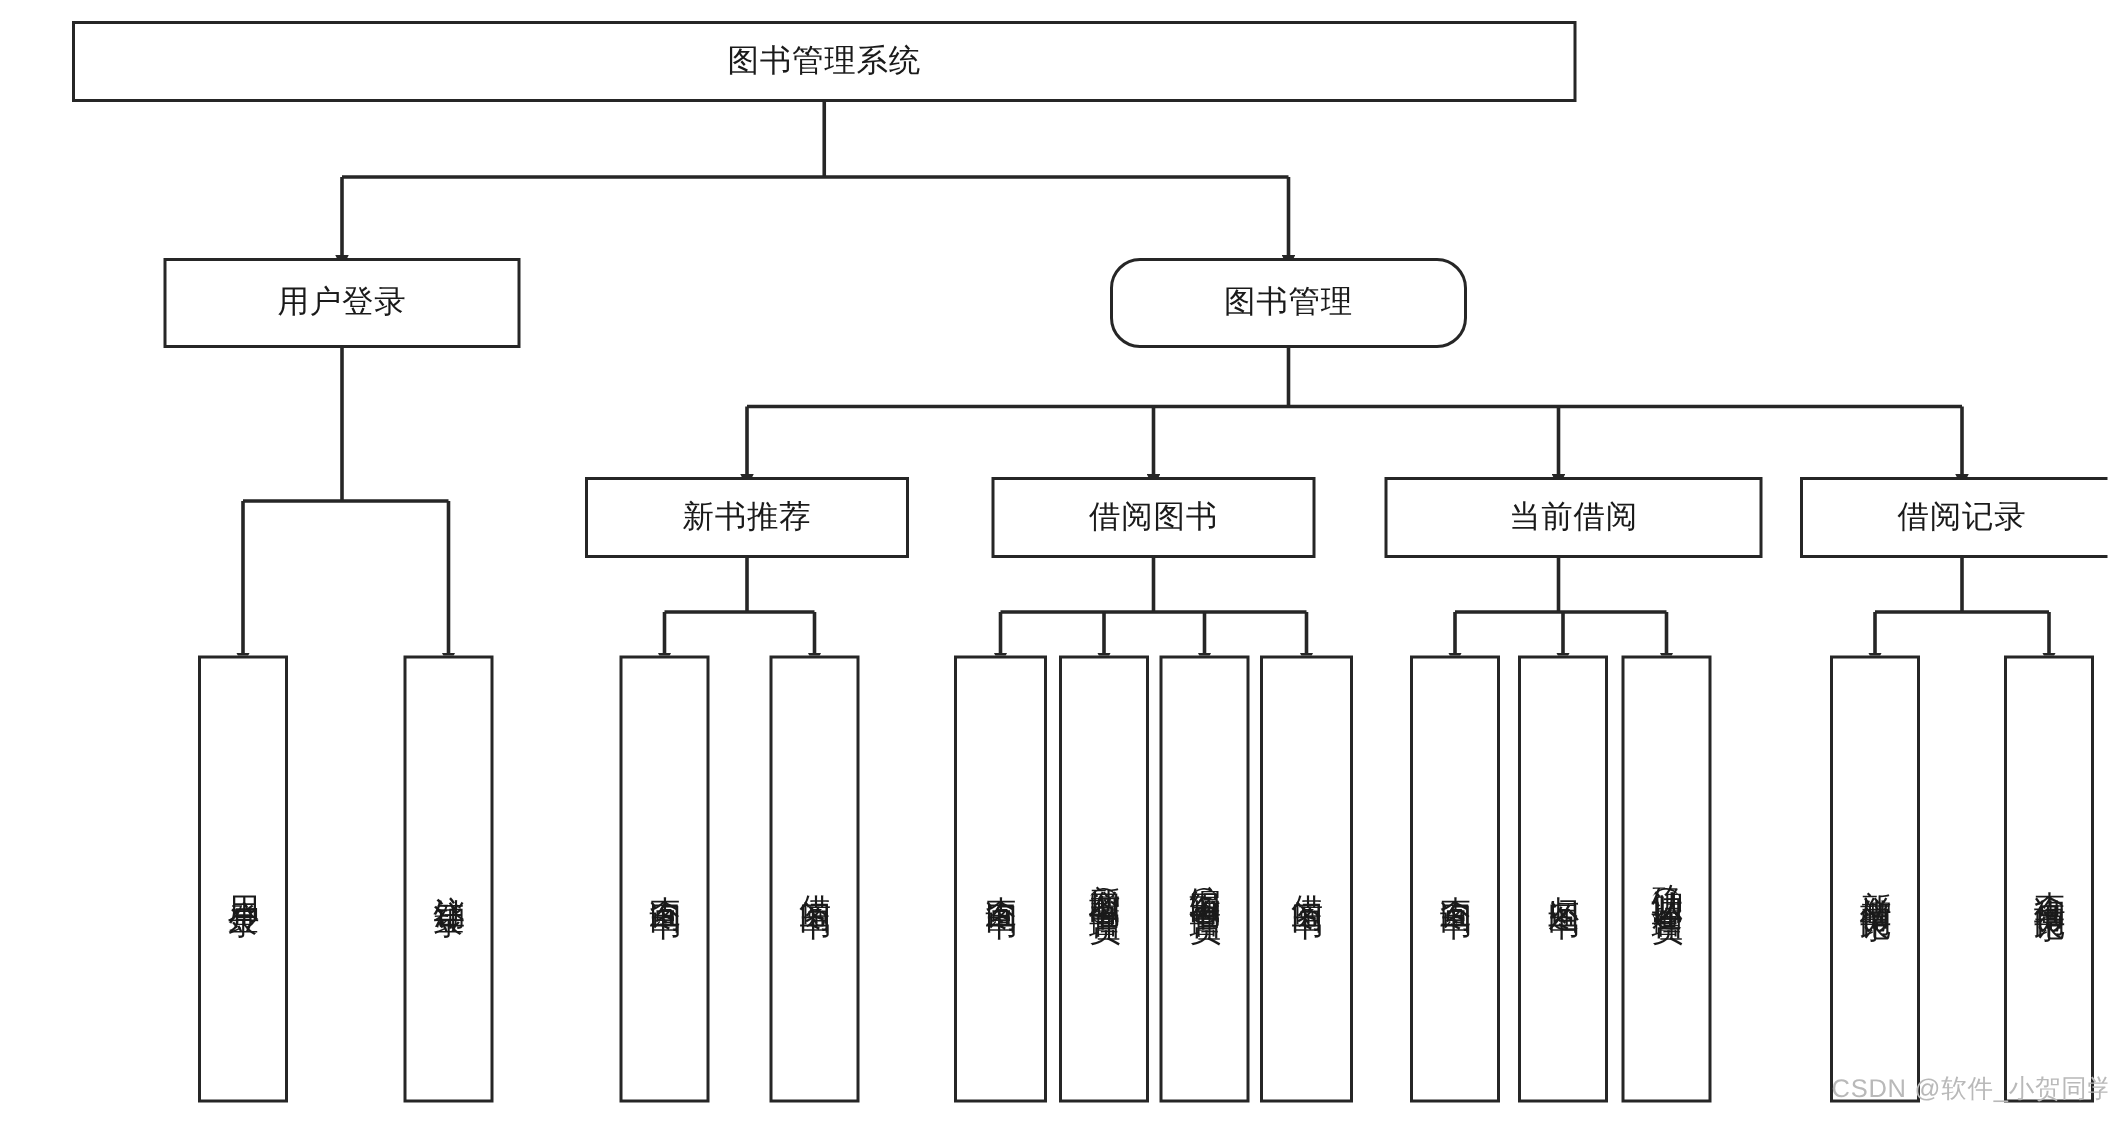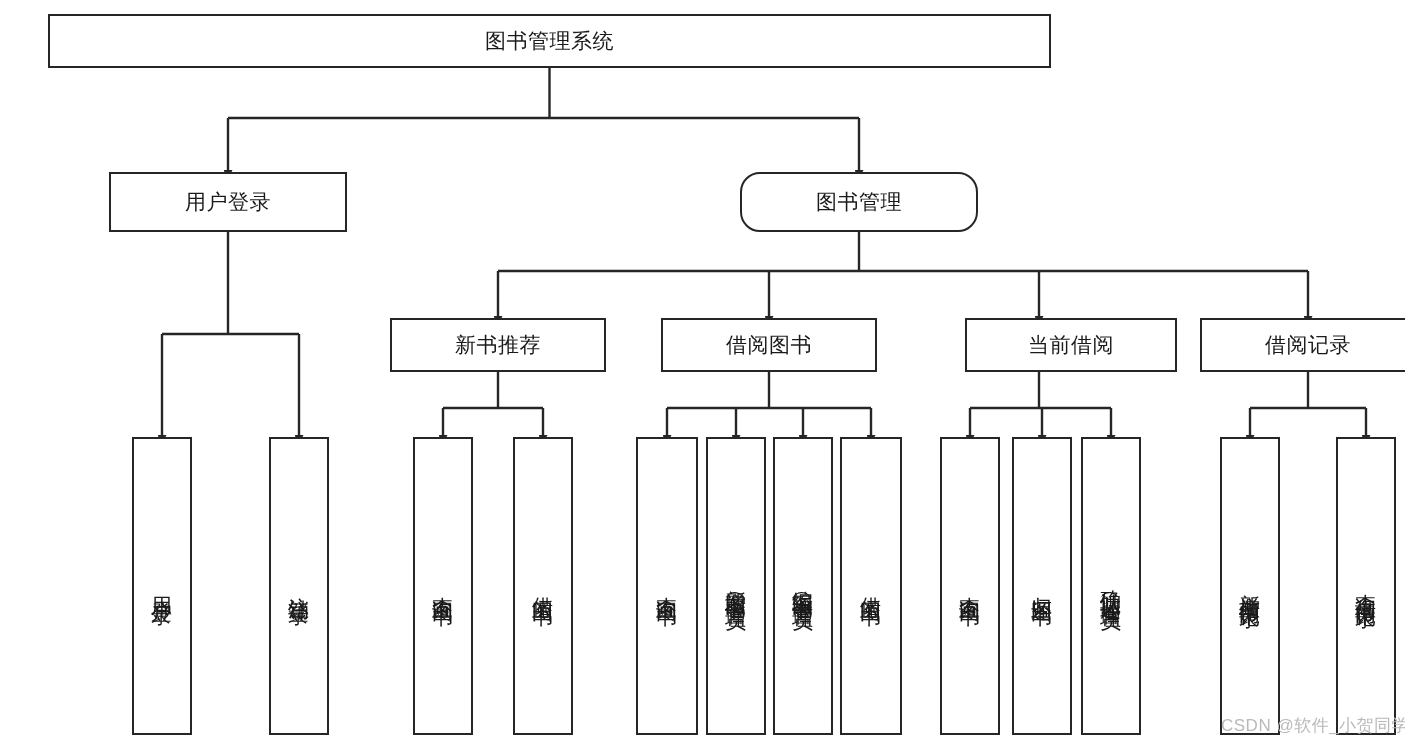--- a/index.html
+++ b/index.html
@@ -117,21 +117,21 @@
       </div>
       <div class="node-box" style="left: 712px; top: 172px; width: 238px; height: 60px; border-radius: 20px;">
         <span class="node-label">图书管理</span>
       </div>
       <div class="node-box" style="left: 362px; top: 318px; width: 216px; height: 54px;">
         <span class="node-label">新书推荐</span>
       </div>
       <div class="node-box" style="left: 633px; top: 318px; width: 216px; height: 54px;">
         <span class="node-label">借阅图书</span>
       </div>
-      <div class="node-box" style="left: 937px; top: 318px; width: 212px; height: 54px;">
+      <div class="node-box" style="left: 895px; top: 318px; width: 252px; height: 54px;">
         <span class="node-label">当前借阅</span>
       </div>
       <div class="node-box" style="left: 1172px; top: 318px; width: 216px; height: 54px;">
         <span class="node-label">借阅记录</span>
       </div>
       <div class="node-box vertical" style="left: 104px; top: 437px; width: 60px; height: 298px;">
         <span class="node-label">用户登录</span>
       </div>
       <div class="node-box vertical" style="left: 241px; top: 437px; width: 60px; height: 298px;">
         <span class="node-label">注销登录</span>

